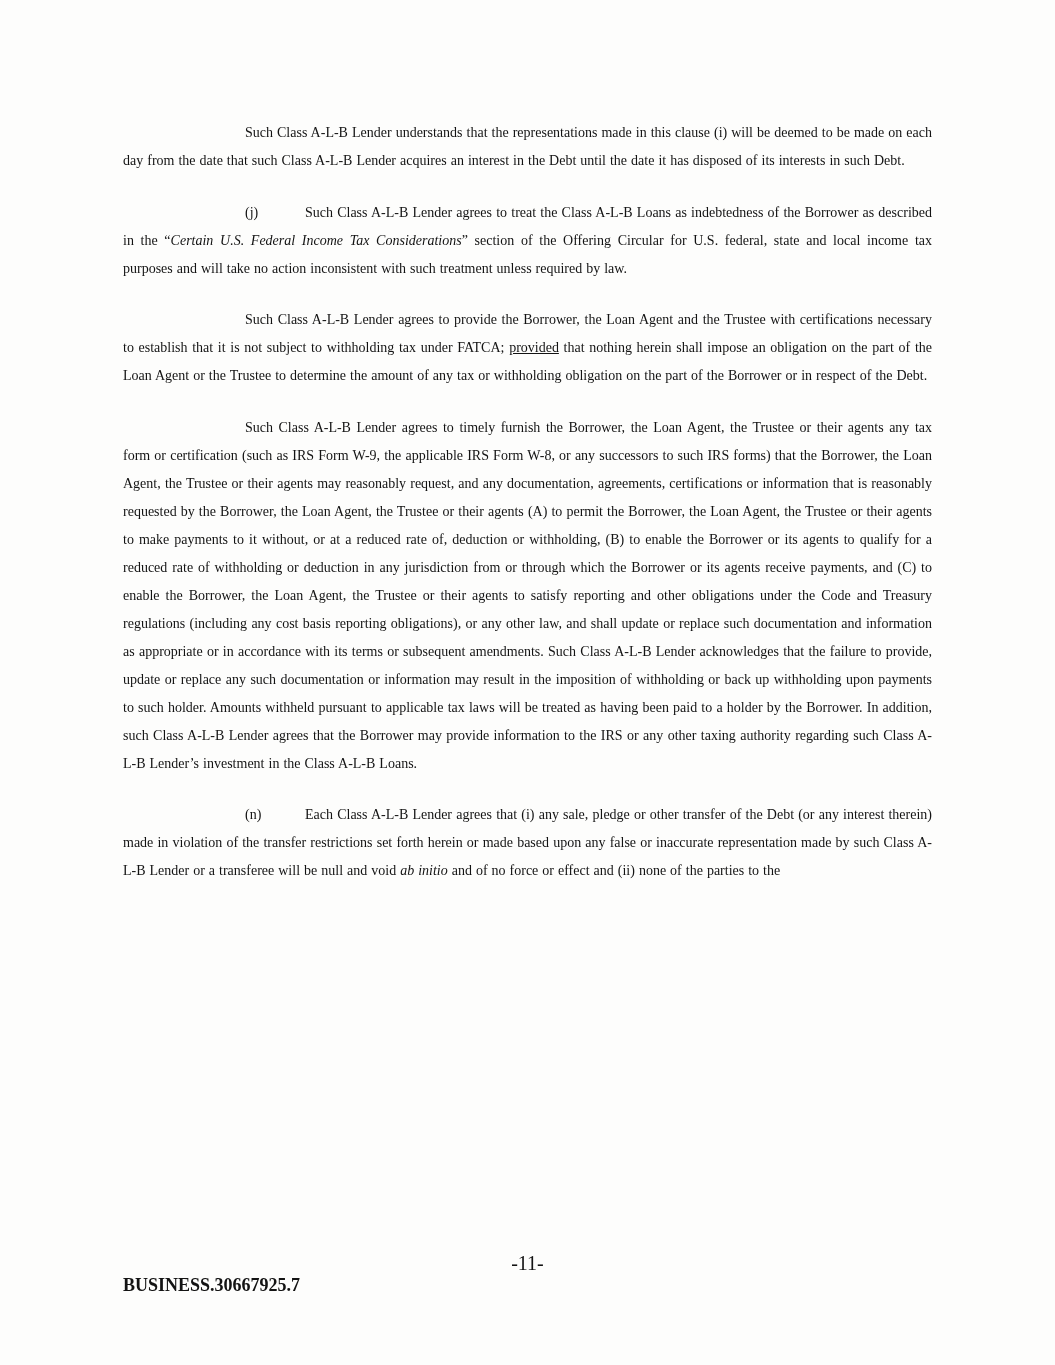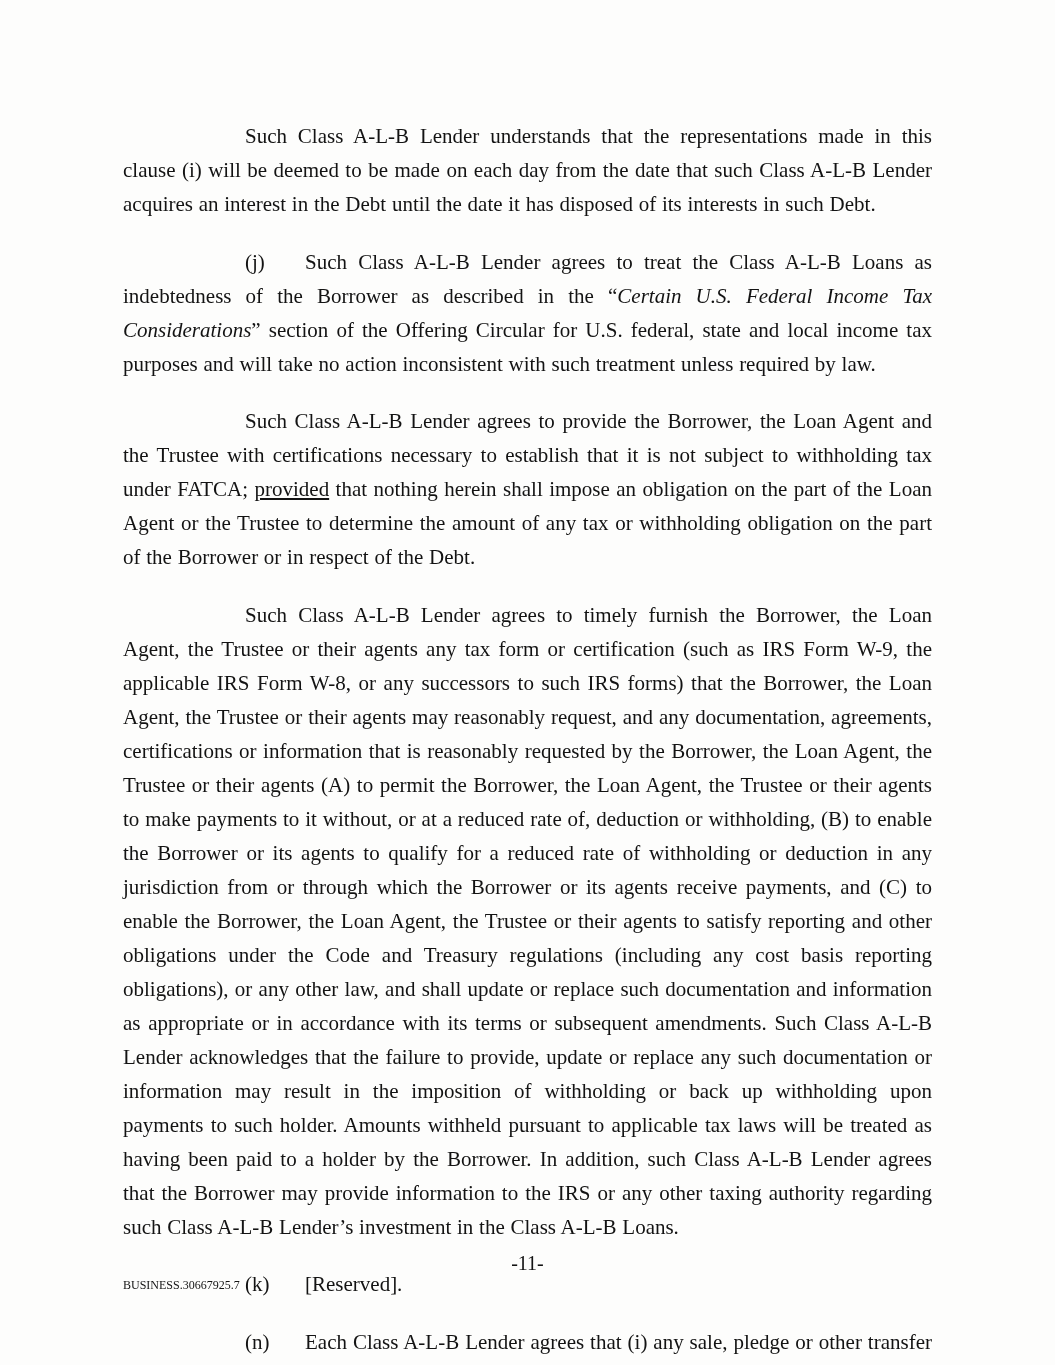--- a/index.html
+++ b/index.html
@@ -13,22 +13,22 @@
     position: relative;
     overflow: hidden;
   }
   .page {
     position: absolute;
     inset: 0;
     padding: 119px 123px 0 123px;
   }
   .paras p.para {
     margin: 0 0 23.6px 0;
-    font-size: 21px;
-    line-height: 34px;
+    font-size: 14px;
+    line-height: 28px;
     text-align: justify;
     text-indent: 122px;
     word-spacing: 0.5px;
   }
   .paras p.para:last-child { margin-bottom: 12px; }
   .plabel {
     display: inline-block;
     width: 60px;
     text-indent: 0;
   }
@@ -40,33 +40,33 @@
     right: 0;
     top: 1252px;
     text-align: center;
     font-size: 20px;
     line-height: 23px;
   }
   .doc-id {
     position: absolute;
     left: 123px;
     top: 1277px;
-    font-size: 12px;
+    font-size: 18px;
     line-height: 17px;
+    font-weight: bold;
   }
 </style>
 </head>
 <body>
 
 <div class="page">
   <div class="paras">
       <p class="para"><span>Such Class A-L-B Lender understands that the representations made in this clause (i) will be deemed to be made on each day from the date that such Class A-L-B Lender acquires an interest in the Debt until the date it has disposed of its interests in such Debt.</span></p>
       <p class="para"><span class="plabel">(j)</span><span>Such Class A-L-B Lender agrees to treat the Class A-L-B Loans as indebtedness of the Borrower as described in the “</span><span class="em">Certain U.S. Federal Income Tax Considerations</span><span>” section of the Offering Circular for U.S. federal, state and local income tax purposes and will take no action inconsistent with such treatment unless required by law.</span></p>
       <p class="para"><span>Such Class A-L-B Lender agrees to provide the Borrower, the Loan Agent and the Trustee with certifications necessary to establish that it is not subject to withholding tax under FATCA; </span><span class="un">provided</span><span> that nothing herein shall impose an obligation on the part of the Loan Agent or the Trustee to determine the amount of any tax or withholding obligation on the part of the Borrower or in respect of the Debt.</span></p>
       <p class="para"><span>Such Class A-L-B Lender agrees to timely furnish the Borrower, the Loan Agent, the Trustee or their agents any tax form or certification (such as IRS Form W-9, the applicable IRS Form W-8, or any successors to such IRS forms) that the Borrower, the Loan Agent, the Trustee or their agents may reasonably request, and any documentation, agreements, certifications or information that is reasonably requested by the Borrower, the Loan Agent, the Trustee or their agents (A) to permit the Borrower, the Loan Agent, the Trustee or their agents to make payments to it without, or at a reduced rate of, deduction or withholding, (B) to enable the Borrower or its agents to qualify for a reduced rate of withholding or deduction in any jurisdiction from or through which the Borrower or its agents receive payments, and (C) to enable the Borrower, the Loan Agent, the Trustee or their agents to satisfy reporting and other obligations under the Code and Treasury regulations (including any cost basis reporting obligations), or any other law, and shall update or replace such documentation and information as appropriate or in accordance with its terms or subsequent amendments. Such Class A-L-B Lender acknowledges that the failure to provide, update or replace any such documentation or information may result in the imposition of withholding or back up withholding upon payments to such holder. Amounts withheld pursuant to applicable tax laws will be treated as having been paid to a holder by the Borrower. In addition, such Class A-L-B Lender agrees that the Borrower may provide information to the IRS or any other taxing authority regarding such Class A-L-B Lender’s investment in the Class A-L-B Loans.</span></p>
-      <p class="para"><span class="plabel">(k)</span><span>[Reserved].</span></p>
       <p class="para"><span class="plabel">(n)</span><span>Each Class A-L-B Lender agrees that (i) any sale, pledge or other transfer of the Debt (or any interest therein) made in violation of the transfer restrictions set forth herein or made based upon any false or inaccurate representation made by such Class A-L-B Lender or a transferee will be null and void </span><span class="em">ab initio</span><span> and of no force or effect and (ii) none of the parties to the</span></p>
     </div>
 </div>
 
 <div class="page-number">-11-</div>
 
 <div class="doc-id">BUSINESS.30667925.7</div>
 
 </body></html>

